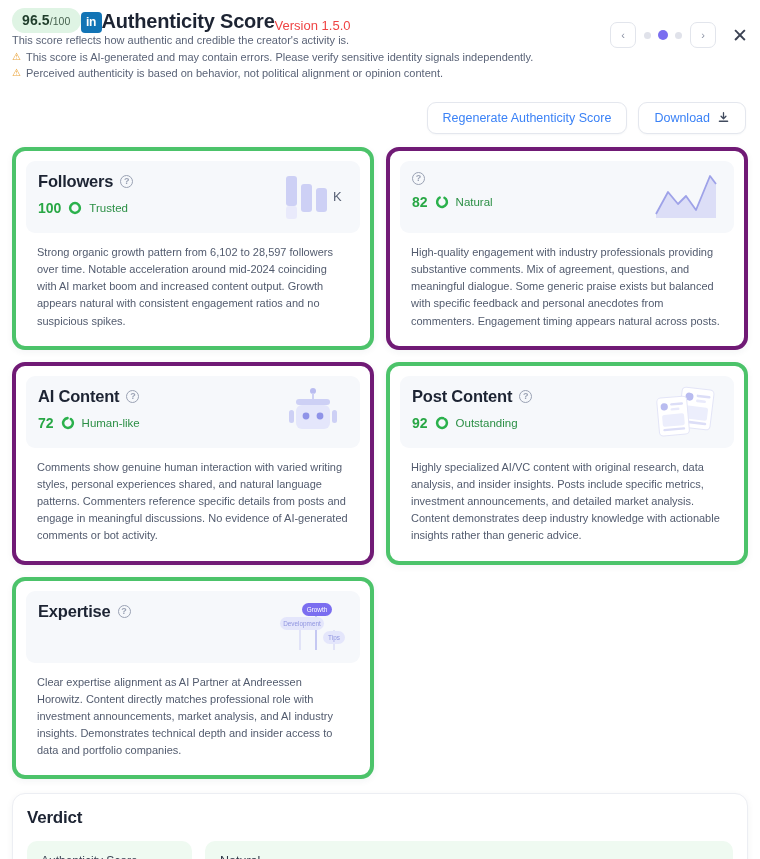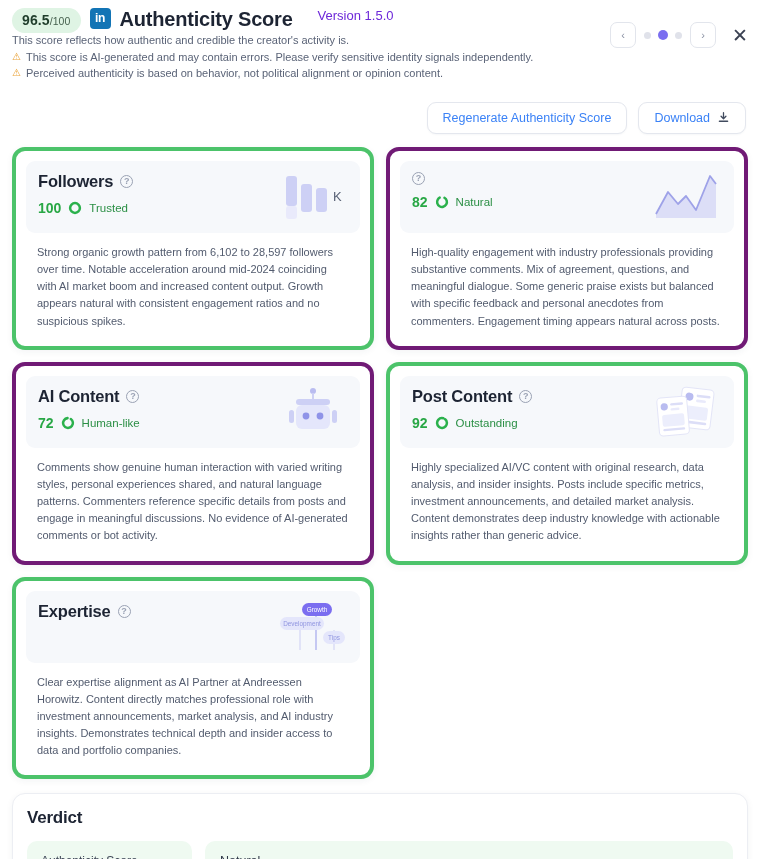--- a/index.html
+++ b/index.html
@@ -6,34 +6,34 @@
   html, body {
     width: 760px; height: 859px;
     background: #ffffff;
     font-family: "Liberation Sans", sans-serif;
     -webkit-font-smoothing: antialiased;
   }
   .page { position: relative; width: 760px; height: 859px; overflow: hidden; }
 
   
   .header { position: relative; padding: 8px 12px 6px 12px; }
-  .title-row { display: flex; align-items: flex-start; gap: 9px; }
+  .title-row { display: flex; align-items: flex-end; }
   .score-pill {
     background: #dff4e4; color: #1f3d2b; border-radius: 14px;
     padding: 4px 10px 5px 10px; font-size: 14px; font-weight: 600;
     letter-spacing: .1px; white-space: nowrap;
   }
   .score-pill .denom { font-size: 10.5px; font-weight: 500; color: #47614f; }
   .li-icon {
     width: 21px; height: 21px; border-radius: 4px; background: #1274b5;
     color: #fff; font-size: 12px; font-weight: 700; line-height: 21px;
     text-align: center; letter-spacing: -.3px;
   }
   .app-title { font-size: 20px; font-weight: 700; color: #1d2433; letter-spacing: -.2px; }
-  .version { font-size: 13px; color: #6d28d9; font-weight: 400; margin-left: 16px; }
+  .version { font-size: 13px; color: #ef4444; font-weight: 400; margin-left: 0; }
 
   .subtitle { font-size: 11px; color: #5a6377; margin-top: 0; line-height: 1.45; }
   .warn-line { font-size: 11px; color: #5a6377; line-height: 1.5; display: flex; gap: 5px; align-items: flex-start; }
   .warn-ico { color: #eba53c; font-size: 10px; line-height: 1.6; }
 
   
   .head-ctrl { position: absolute; top: 22px; right: 12px; display: flex; align-items: center; gap: 16px; }
   .pager { display: flex; align-items: center; gap: 8px; }
   .pg-btn {
     width: 26px; height: 26px; border: 1px solid #e2e5ec; border-radius: 7px;

